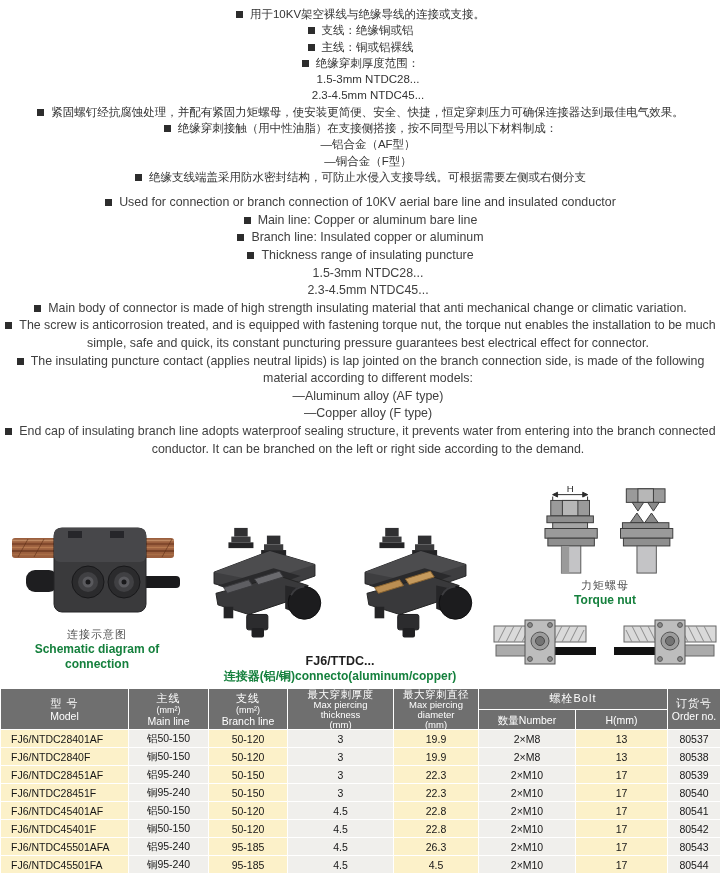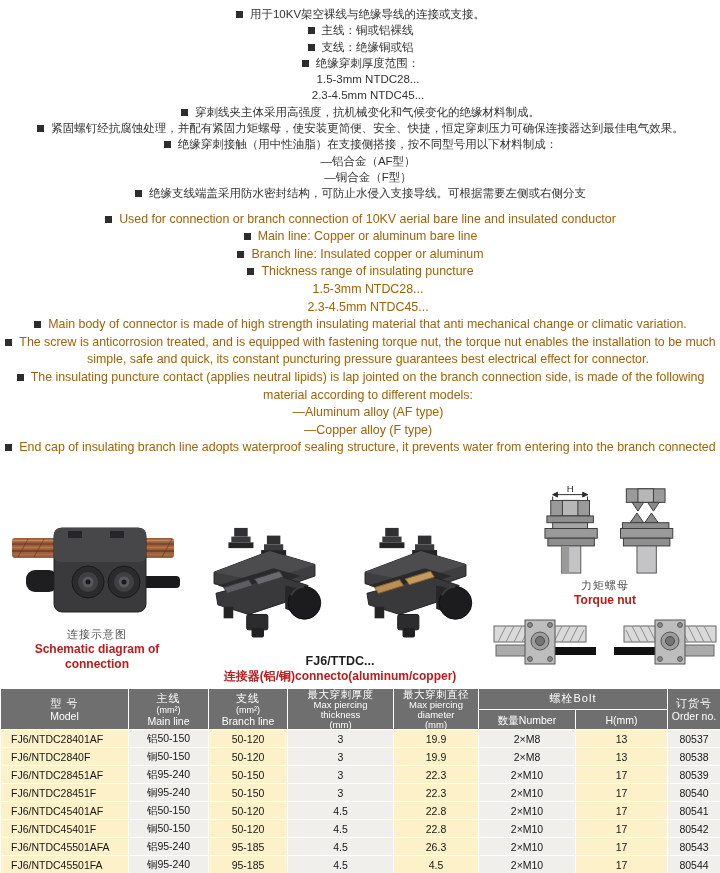--- a/index.html
+++ b/index.html
@@ -4,33 +4,33 @@
 <style>
   html,body { margin:0; padding:0; }
   body {
     width:720px; height:873px; background:#ffffff; position:relative; overflow:hidden;
     font-family:"Liberation Sans","DejaVu Sans",sans-serif;
     -webkit-font-smoothing:antialiased;
   }
   
   .intro { box-sizing:border-box; height:456px; padding:6px 2px 0 3px; overflow:hidden; }
   .cn-list { font-size:11.5px; line-height:16.3px; color:#333333; }
-  .en-list { margin-top:9px; font-size:12.4px; line-height:17.6px; color:#a16207; }
+  .en-list { margin-top:9px; font-size:12.4px; line-height:17.6px; color:#404040; }
   .li { padding-left:15px; text-indent:-15px;text-align:center; }
   .li.indent { text-indent:0; }
   .sq { display:inline-block; width:7px; height:7px; background:#2d2d2d; margin-right:7px; }
   
   .figures { position:relative; height:232px; }
   .fig { position:absolute; display:flex; flex-direction:column; justify-content:flex-end; align-items:center; }
   .fig-left  { left:8px;   top:0; width:178px; height:216px; }
   .fig-mid   { left:195px; top:12px; width:290px; height:216px; }
   .fig-right { left:490px; top:0; width:230px; height:218px; }
   .caption { text-align:center; margin-top:3px; }
   .cap-cn { font-size:11px; color:#4f4f4f; line-height:15px; letter-spacing:1px; }
-  .cap-en { font-size:12px; font-weight:bold; color:#b91c1c; line-height:15px; }
+  .cap-en { font-size:12px; font-weight:bold; color:#15803d; line-height:15px; }
   .cap-model { font-size:12.5px; font-weight:bold; color:#1f1f1f; line-height:15px; }
   .duo { display:flex; gap:26px; align-items:flex-end; }
   svg { display:block; }
   
   table { width:720px; table-layout:fixed; border-collapse:collapse; }
   col.yellow { background:#fcf1c9; }
   col.gray   { background:#f0efec; }
   th, td { border:1px solid #ffffff; padding:0; text-align:center; vertical-align:middle; }
   thead th { background:#6f6f6f; color:#ffffff; font-weight:normal; }
   thead tr { height:20px; }
@@ -43,26 +43,25 @@
   tbody tr { height:18px; }
   tbody td { font-size:10.5px; color:#161616; }
   td.model { text-align:left; padding-left:10px; }
 </style>
 </head>
 <body>
 
 <div class="intro">
   <div class="cn-list">
     <div class="li"><span class="sq"></span><span>用于10KV架空裸线与绝缘导线的连接或支接。</span></div>
+    <div class="li"><span class="sq"></span><span>支线：绝缘铜或铝</span></div>
     <div class="li"><span class="sq"></span><span>主线：铜或铝裸线</span></div>
-    <div class="li"><span class="sq"></span><span>支线：绝缘铜或铝</span></div>
     <div class="li"><span class="sq"></span><span>绝缘穿刺厚度范围：</span></div>
     <div class="li indent"><span>1.5-3mm NTDC28...</span></div>
     <div class="li indent"><span>2.3-4.5mm NTDC45...</span></div>
-    <div class="li"><span class="sq"></span><span>穿刺线夹主体采用高强度，抗机械变化和气候变化的绝缘材料制成。</span></div>
     <div class="li"><span class="sq"></span><span>紧固螺钉经抗腐蚀处理，并配有紧固力矩螺母，使安装更简便、安全、快捷，恒定穿刺压力可确保连接器达到最佳电气效果。</span></div>
     <div class="li"><span class="sq"></span><span>绝缘穿刺接触（用中性油脂）在支接侧搭接，按不同型号用以下材料制成：</span></div>
     <div class="li indent"><span>—铝合金（AF型）</span></div>
     <div class="li indent"><span>—铜合金（F型）</span></div>
     <div class="li"><span class="sq"></span><span>绝缘支线端盖采用防水密封结构，可防止水侵入支接导线。可根据需要左侧或右侧分支</span></div>
   </div>
   <div class="en-list">
     <div class="li"><span class="sq"></span><span>Used for connection or branch connection of 10KV aerial bare line and insulated conductor</span></div>
     <div class="li"><span class="sq"></span><span>Main line: Copper or aluminum bare line</span></div>
     <div class="li"><span class="sq"></span><span>Branch line: Insulated copper or aluminum</span></div>

